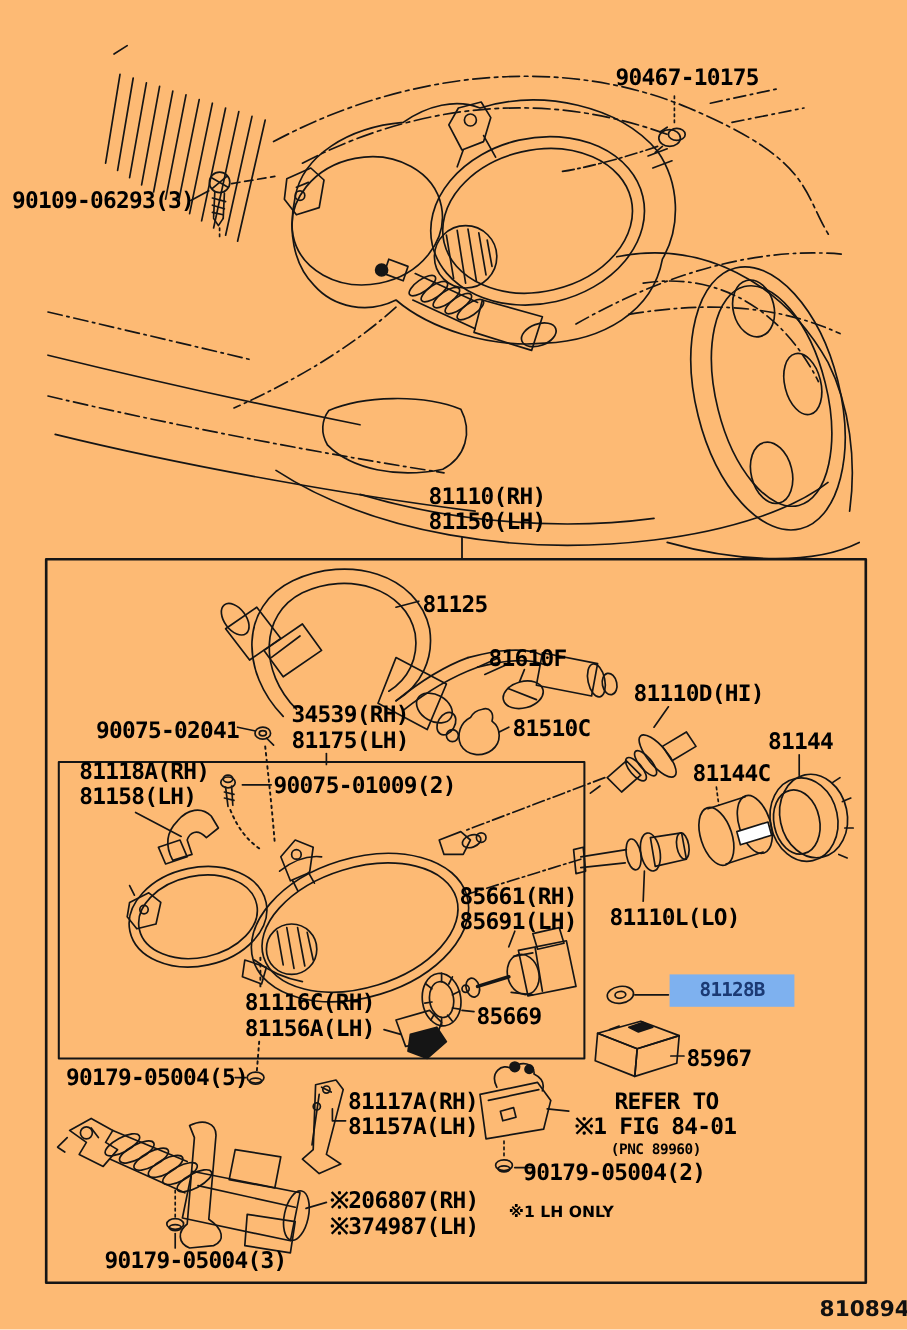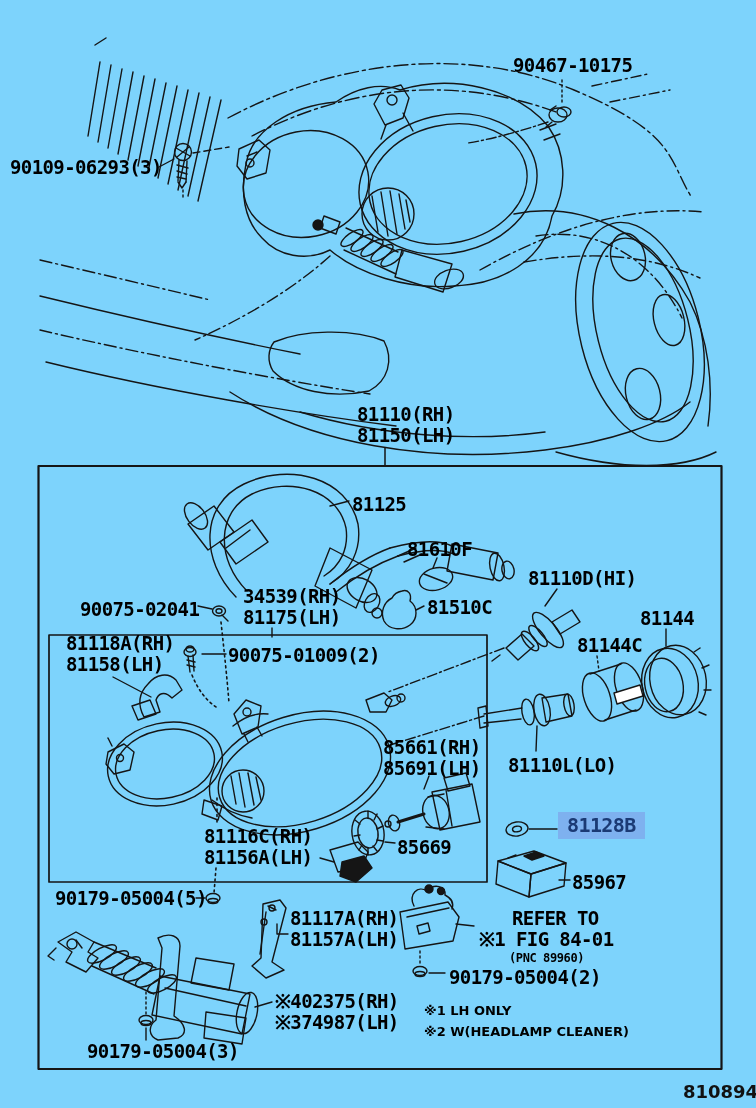--- a/index.html
+++ b/index.html
@@ -1,25 +1,25 @@
 <!DOCTYPE html>
 <html style="--hl-bg: #7eb1ef; --hl-fg: #1b3a74;"><head>
 <meta charset="utf-8">
 <style>
   *{margin:0;padding:0;box-sizing:border-box}
   html,body{background:#fff}
-  #stage{position:relative;width:756px;height:1108px;background:#7dd3fc;overflow:hidden;
+  #stage{position:relative;width:756px;height:1108px;background:#fdba74;overflow:hidden;
          font-family:"DejaVu Sans Mono","Liberation Mono",monospace}
   svg.art{position:absolute;left:0;top:0}
   .lbl{position:absolute;font-weight:bold;font-size:19px;line-height:20px;letter-spacing:-0.6px;
        color:#000;white-space:nowrap;font-family:"DejaVu Sans Mono","Liberation Mono",monospace}
   .lbl.small{font-size:12px;letter-spacing:-0.4px}
   .note{position:absolute;font-weight:bold;font-size:13px;color:#000;white-space:nowrap;
         font-family:"DejaVu Sans","Liberation Sans",sans-serif}
-  .hl{background:var(--hl-bg,#7eb1ef);color:var(--hl-fg,#1b3a74);padding:3px 9px 4px;font-size:20px}
+  .hl{background:var(--hl-bg,#7eb1ef);color:var(--hl-fg,#1b3a74);padding:3px 25px 4px;font-size:16px}
   .code{position:absolute;font-family:"DejaVu Sans","Liberation Sans",sans-serif;
         font-weight:bold;font-size:18px;color:#111}
 </style>
 </head>
 <body>
 
 <div id="stage">
 
 <svg class="art" width="756" height="1108" viewBox="0 0 756 1108" fill="none" stroke="#151515" stroke-width="1.4" stroke-linecap="round" stroke-linejoin="round">
 
@@ -348,22 +348,21 @@
 <div class="lbl hl" style="left:558px;top:812px">81128B</div>
 <div class="lbl" style="left:204px;top:826px">81116C(RH)</div>
 <div class="lbl" style="left:204px;top:847px">81156A(LH)</div>
 <div class="lbl" style="left:55px;top:888px">90179-05004(5)</div>
 <div class="lbl" style="left:572px;top:872px">85967</div>
 <div class="lbl" style="left:290px;top:908px">81117A(RH)</div>
 <div class="lbl" style="left:290px;top:929px">81157A(LH)</div>
 <div class="lbl" style="left:512px;top:908px">REFER TO</div>
 <div class="lbl" style="left:479px;top:929px">※1 FIG 84-01</div>
 <div class="lbl small" style="left:509px;top:948px">(PNC 89960)</div>
-<div class="lbl" style="left:449px;top:967px">90179-05004(2)</div>
-<div class="lbl" style="left:275px;top:991px">※402375(RH)</div>
+<div class="lbl" style="left:436px;top:967px">90179-05004(2)</div>
+<div class="lbl" style="left:275px;top:991px">※206807(RH)</div>
 <div class="lbl" style="left:275px;top:1012px">※374987(LH)</div>
 <div class="note" style="left:424px;top:1003px">※1 LH ONLY</div>
-<div class="note" style="left:424px;top:1024px">※2 W(HEADLAMP CLEANER)</div>
 <div class="lbl" style="left:87px;top:1041px">90179-05004(3)</div>
 
 <div class="code" style="left:683px;top:1081px">810894K</div>
 
 </div>
 
 </body></html>

